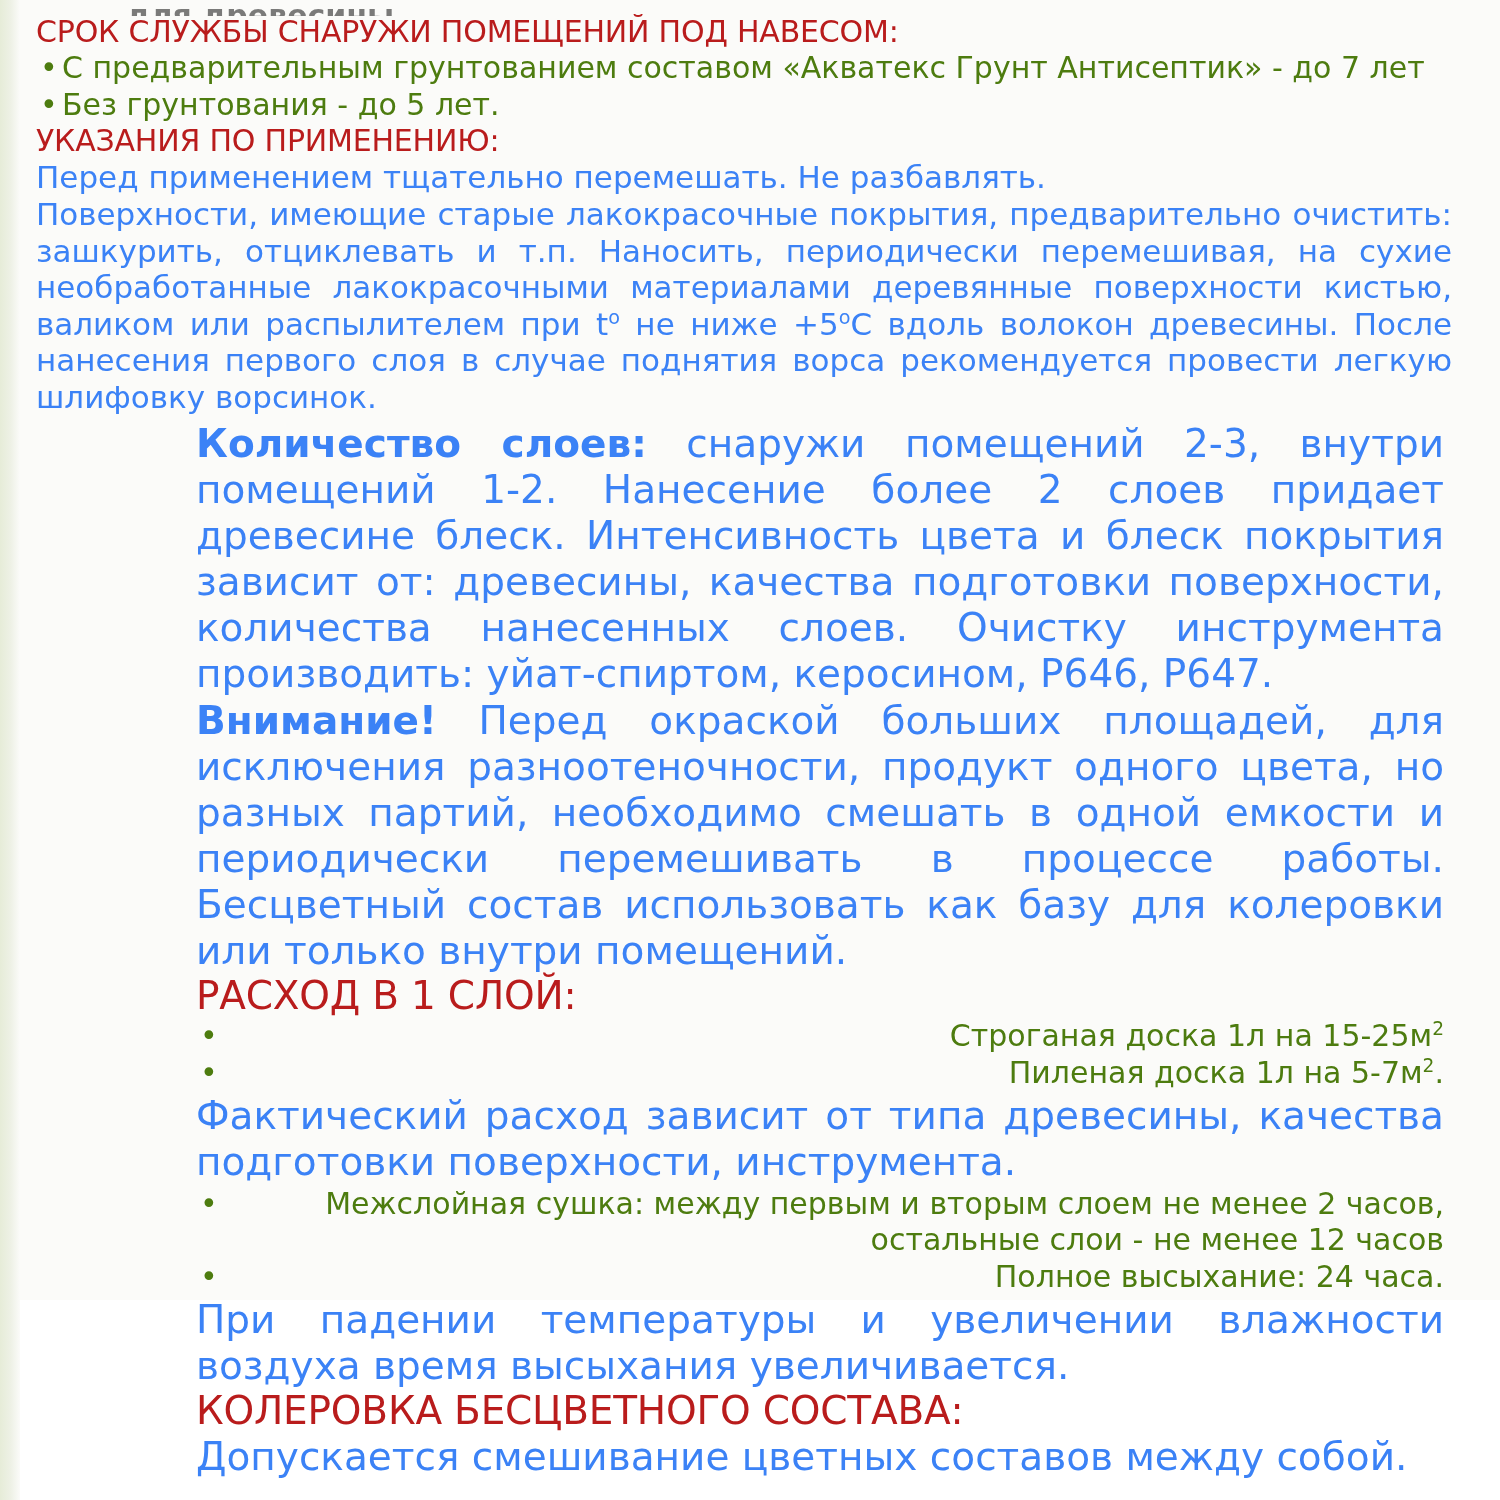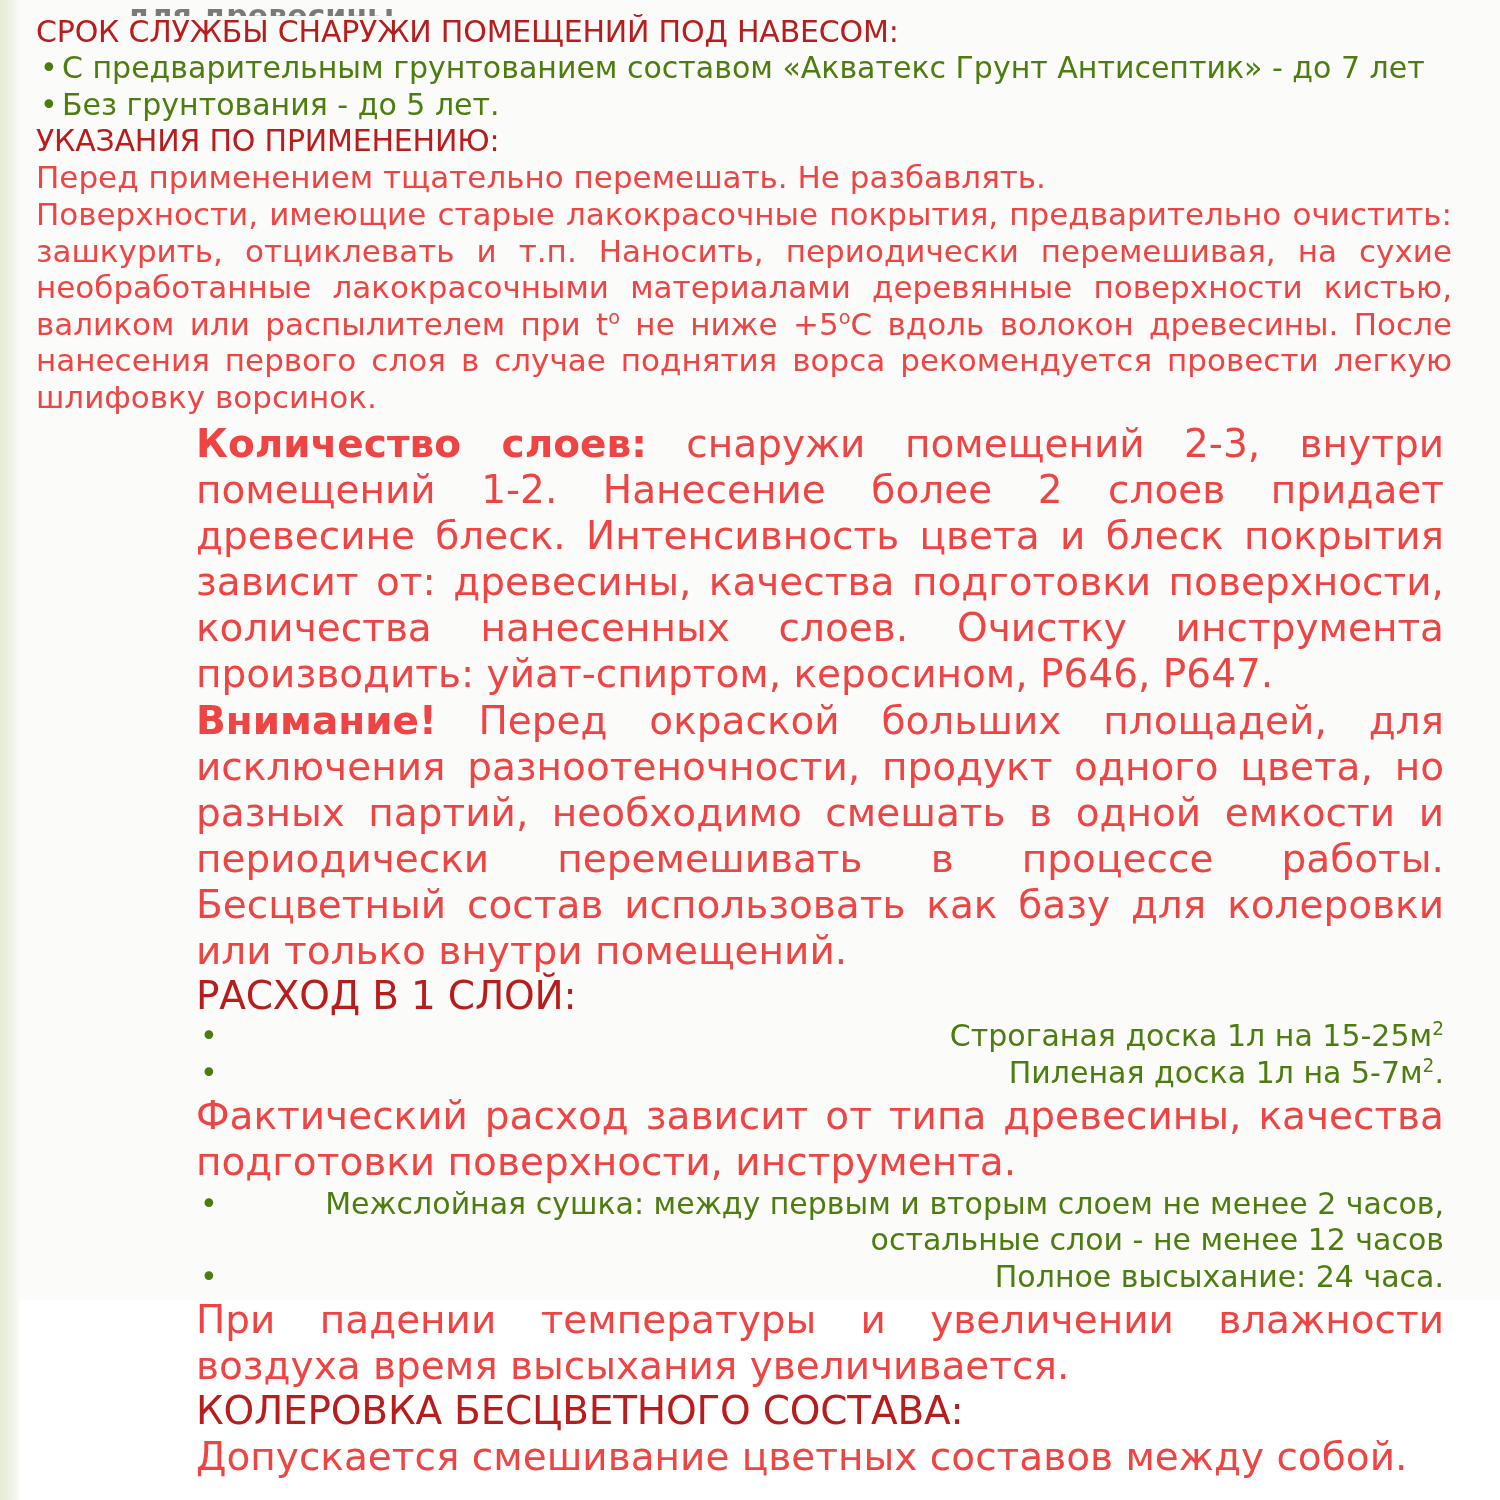--- a/index.html
+++ b/index.html
@@ -57,21 +57,21 @@
     margin: 0;
     color: #111;
     height: 16px;
     overflow: hidden;
     opacity: 0.55;
   }
   p.body {
     font-size: 31px;
     line-height: 1.18;
     margin: 0 0 1px 0;
-    color: #ef4444;
+    color: #3b82f6;
   }
   p.justified {
     text-align: justify;
     text-align-last: left;
   }
   ul.bullets {
     list-style: none;
     margin: 0 0 2px 0;
     padding: 0;
   }

